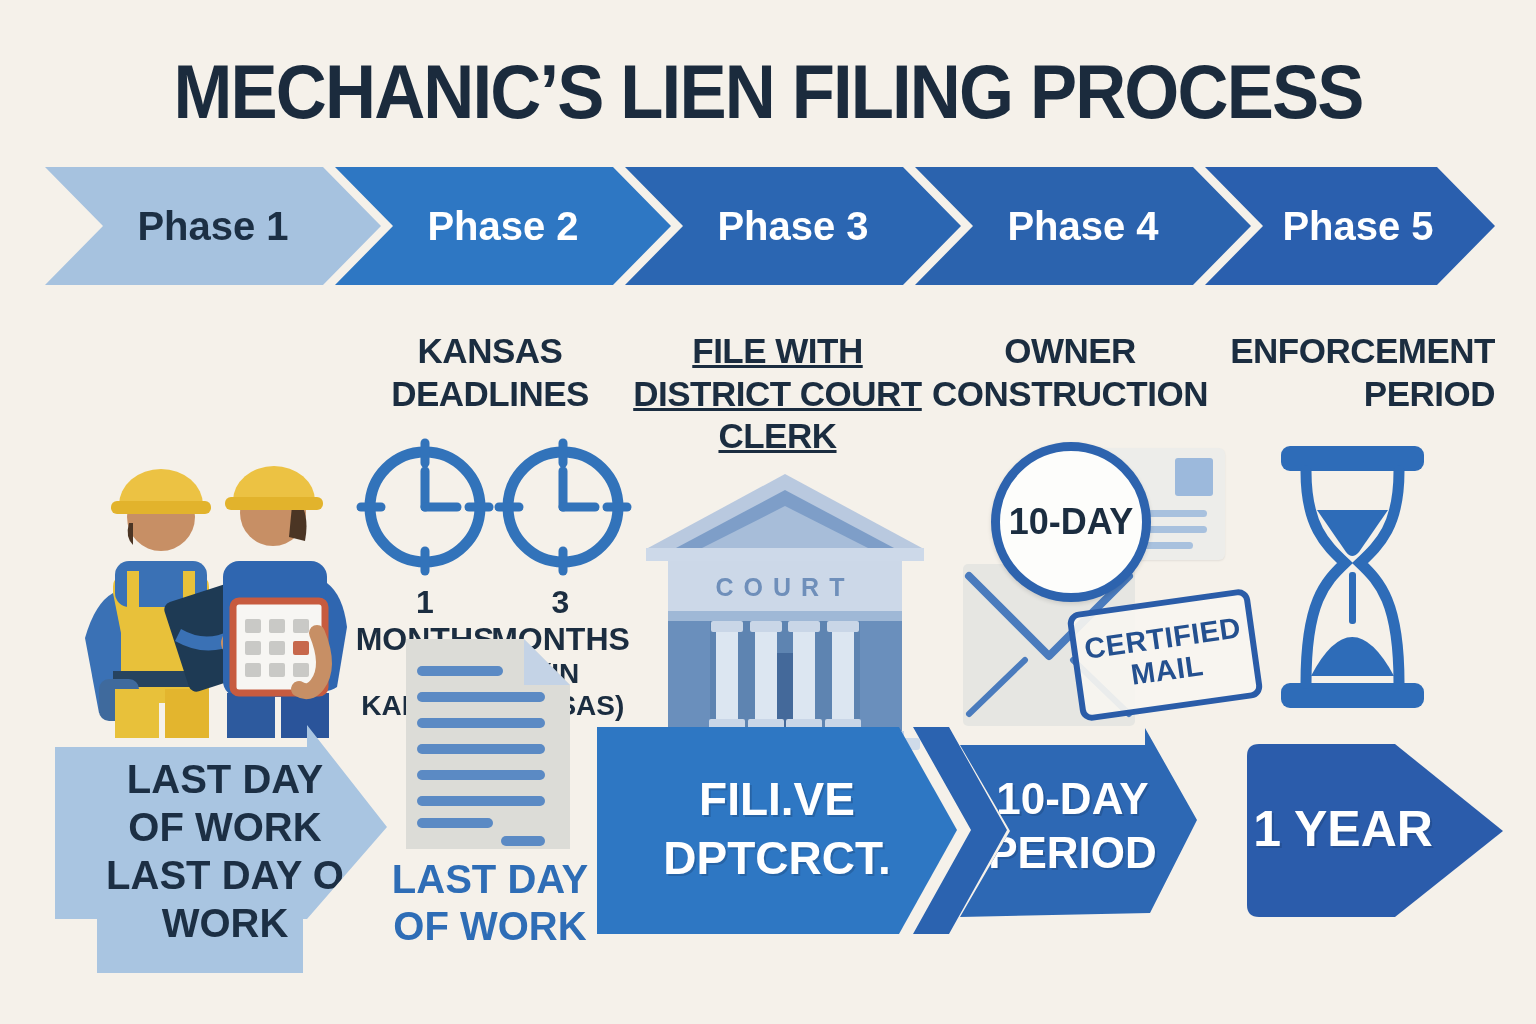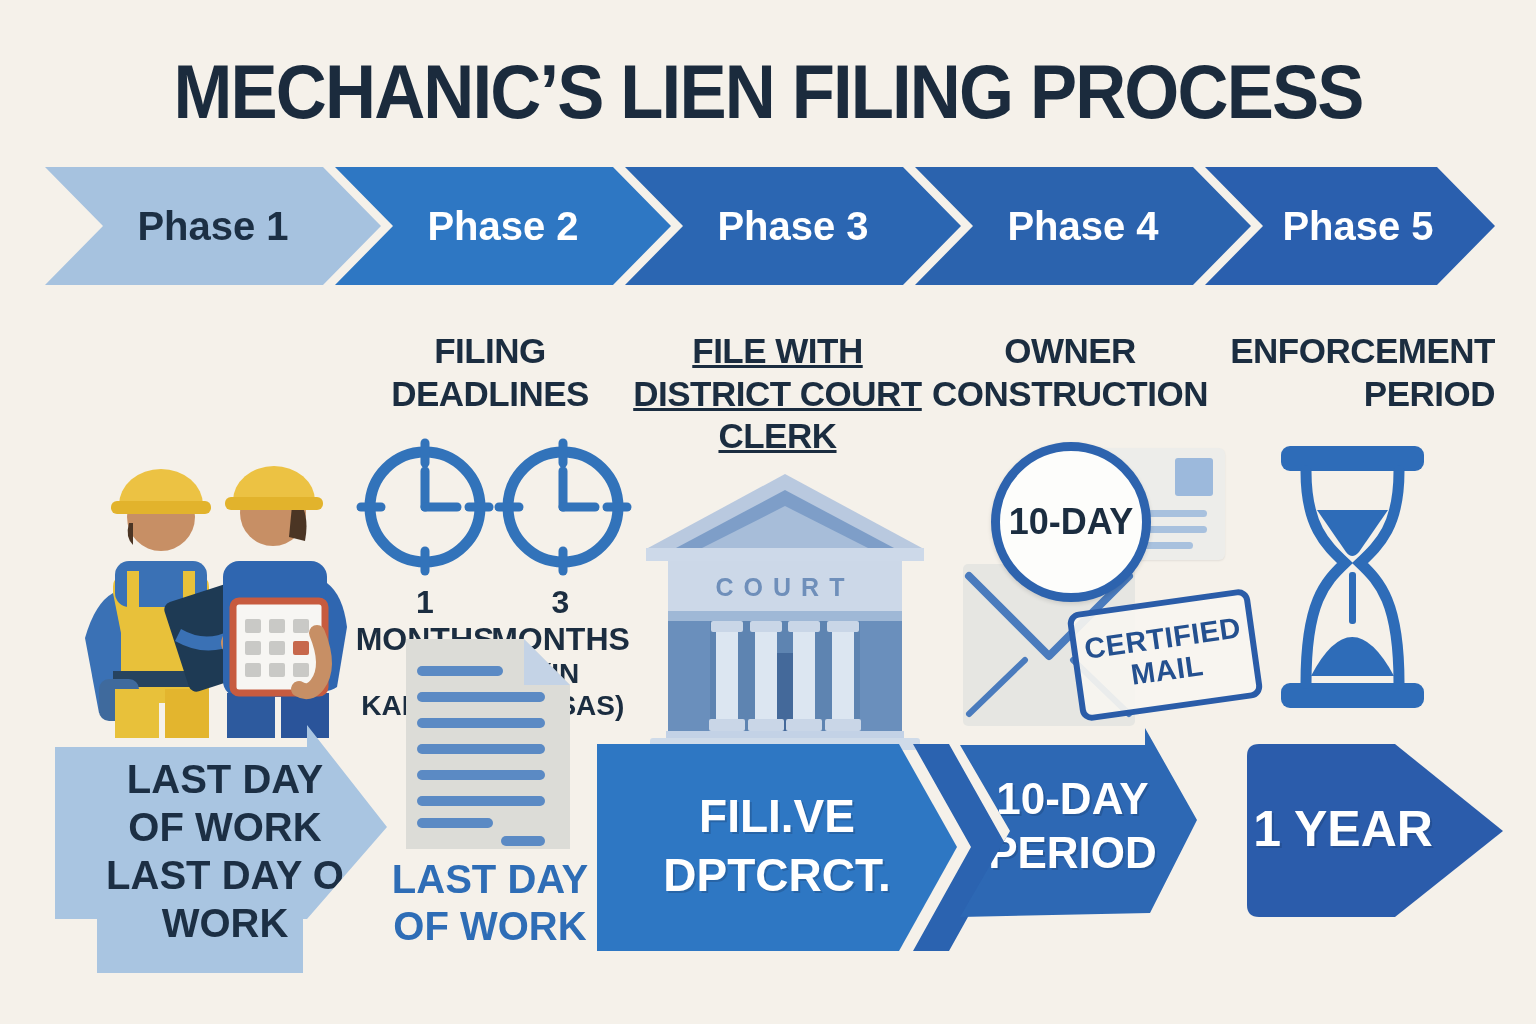--- a/index.html
+++ b/index.html
@@ -76,21 +76,21 @@
     clip-path:polygon(10px 24px,262px 24px,262px 2px,342px 104px,262px 196px,258px 196px,258px 250px,52px 250px,52px 196px,10px 196px);
   }
   #lastday-arrow .txt{
     position:absolute;left:40px;top:32px;width:280px;text-align:center;
     font-size:40px;font-weight:bold;color:#1c2f44;line-height:1.2;
   }
   #doc-caption{
     left:390px;top:856px;width:200px;text-align:center;
     font-size:40px;font-weight:bold;color:#2e6db6;line-height:1.18;
   }
-  #filing-arrow{left:597px;top:744px;width:430px;height:207px;}
+  #filing-arrow{left:597px;top:727px;width:430px;height:207px;}
   #filing-arrow .body{
     position:absolute;left:0;top:0;width:430px;height:207px;background:#2e77c3;
     -webkit-clip-path:polygon(0 0,302px 0,360px 103px,302px 207px,0 207px);
     clip-path:polygon(0 0,302px 0,360px 103px,302px 207px,0 207px);
   }
   #filing-arrow .band{
     position:absolute;left:0;top:0;width:430px;height:207px;background:#2b63b0;
     -webkit-clip-path:polygon(316px 0,374px 103px,316px 207px,352px 207px,410px 103px,352px 0);
     clip-path:polygon(316px 0,374px 103px,316px 207px,352px 207px,410px 103px,352px 0);
   }
@@ -129,21 +129,21 @@
     <path d="M625,1 L903,1 L961,60 L903,119 L625,119 L683,60 Z" fill="#2b66b2"></path>
     <path d="M915,1 L1193,1 L1251,60 L1193,119 L915,119 L973,60 Z" fill="#2b63ae"></path>
     <path d="M1205,1 L1437,1 L1495,60 L1437,119 L1205,119 L1263,60 Z" fill="#2a5fae"></path>
     <text class="phase-light-label" x="213" y="74" text-anchor="middle">Phase 1</text>
     <text class="phase-dark-label" x="503" y="74" text-anchor="middle">Phase 2</text>
     <text class="phase-dark-label" x="793" y="74" text-anchor="middle">Phase 3</text>
     <text class="phase-dark-label" x="1083" y="74" text-anchor="middle">Phase 4</text>
     <text class="phase-dark-label" x="1358" y="74" text-anchor="middle">Phase 5</text>
   </svg>
 
-  <div id="heading-2" class="abs step-heading preline">FILING
+  <div id="heading-2" class="abs step-heading preline">KANSAS
 DEADLINES</div>
   <div id="heading-3" class="abs step-heading preline">FILE WITH
 DISTRICT COURT
 CLERK</div>
   <div id="heading-4" class="abs step-heading preline">OWNER
 CONSTRUCTION</div>
   <div id="heading-5" class="abs step-heading preline">ENFORCEMENT
 PERIOD</div>
 
   <svg class="abs" style="left:55px;top:443px;" width="310" height="295" viewBox="0 0 310 295">

